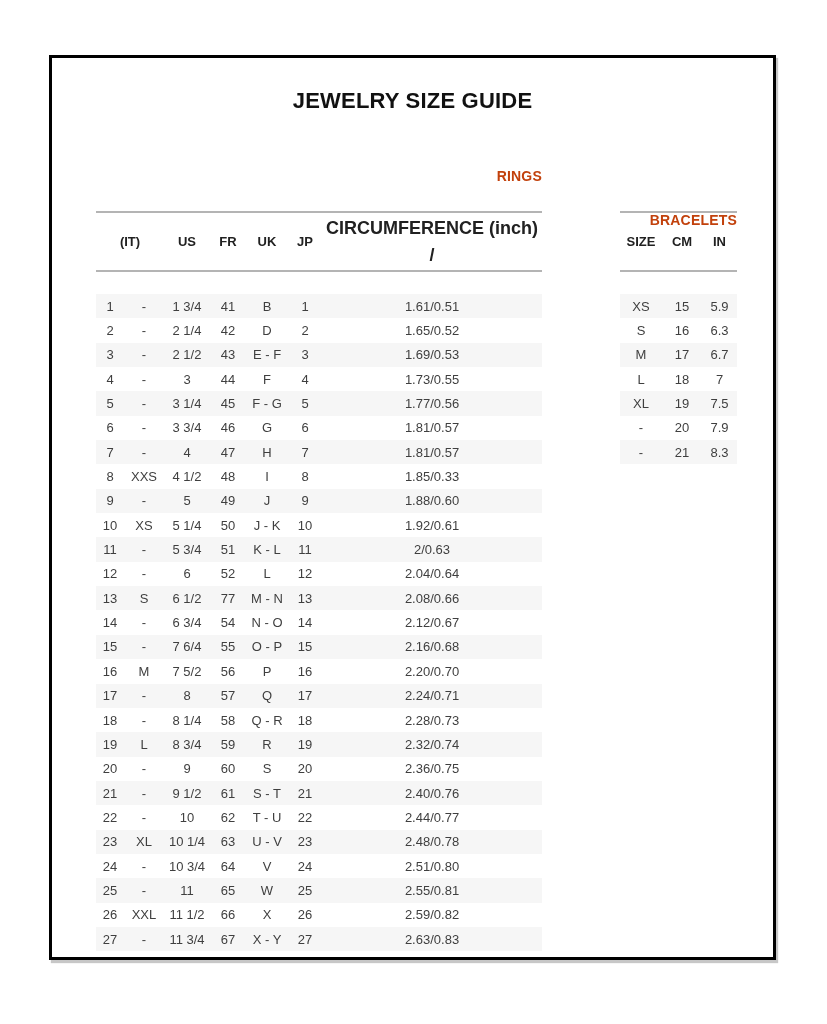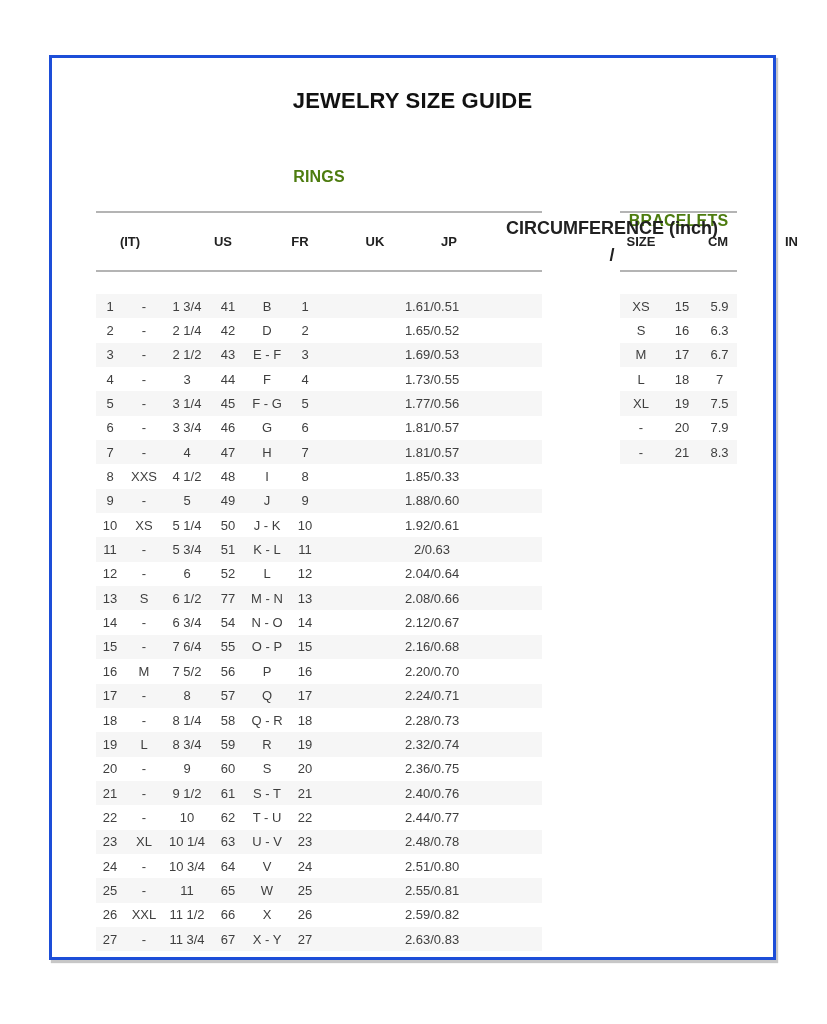--- a/index.html
+++ b/index.html
@@ -3,43 +3,43 @@
 <meta charset="utf-8">
 <style>
   * { margin: 0; padding: 0; box-sizing: border-box; }
   html, body { width: 827px; height: 1024px; background: #ffffff; }
   body { font-family: "Liberation Sans", sans-serif; position: relative; }
 
   .frame {
     position: absolute;
     left: 49px; top: 55px;
     width: 727px; height: 905px;
-    border: 3px solid #1d4ed8;
+    border: 3px solid #000000;
     background: #ffffff;
     box-shadow: 2px 3px 1px rgba(0,0,0,0.22);
   }
 
   .page-title {
     position: absolute;
     top: 30px; left: 0; width: 100%;
     text-align: center;
     font-size: 22px;
     font-weight: bold;
     color: #111111;
     letter-spacing: 0.2px;
   }
 
   .section-title {
     position: absolute;
     top: 110px;
     height: 18px;
-    text-align: center;
-    font-size: 16px;
+    text-align: right;
+    font-size: 14px;
     font-weight: bold;
-    color: #4d7c0f;
+    color: #c2410c;
     letter-spacing: 0.2px;
   }
   .rings-section-title { left: 44px; width: 446px; }
   .bracelets-section-title { left: 568px; width: 117px; margin-top: 44px; }
 
   .table-block { position: absolute; top: 153px; }
   .rings-block { left: 44px; width: 446px; }
   .bracelets-block { left: 568px; width: 117px; }
 
   .rule {
@@ -49,21 +49,20 @@
   }
   .rule-top { top: 0; }
   .rule-bottom { top: 59px; }
 
   .thead {
     position: absolute;
     top: 2px; left: 0;
     width: 100%; height: 57px;
     display: grid;
     align-items: center;
-    gap: 36px;
   }
   .rings-block .thead { grid-template-columns: 68px 46px 36px 42px 34px 220px; }
   .bracelets-block .thead { grid-template-columns: 42px 40px 35px; }
 
   .hcell {
     text-align: center;
     font-size: 13px;
     font-weight: bold;
     color: #212121;
   }

